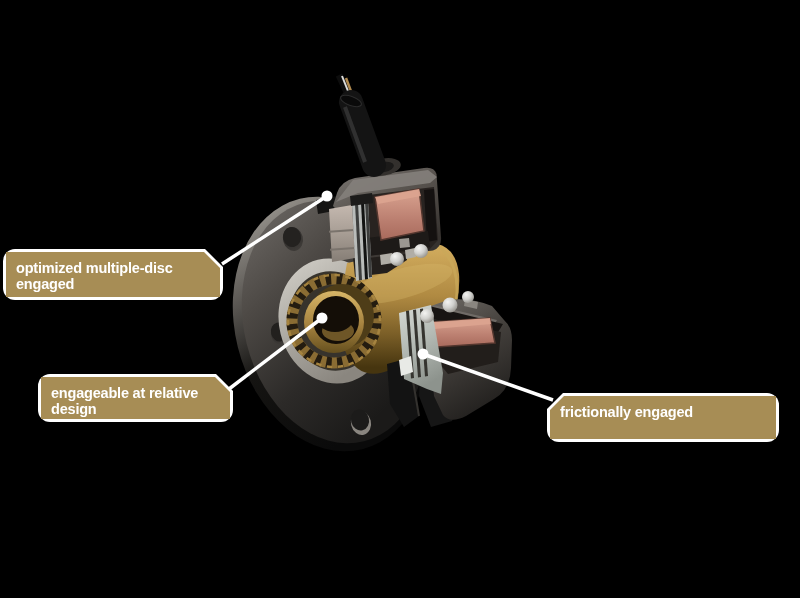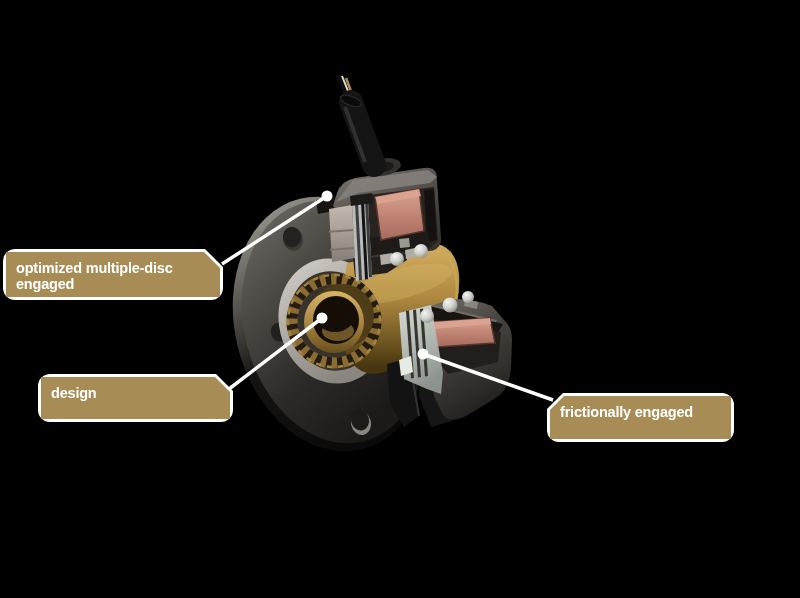--- a/index.html
+++ b/index.html
@@ -9,21 +9,21 @@
   .callout{position:absolute;background:#fff;border-radius:12px;}
   .callout-inner{position:absolute;inset:3px;background:#a78d55;padding:8px 0 0 10px;box-sizing:border-box;}
   .callout-line{font:700 14.5px/16px "Liberation Sans",sans-serif;color:#fff;
                 letter-spacing:-0.2px;white-space:nowrap;}
   .c1{left:3px;top:249px;width:220px;height:51px;
       clip-path:polygon(0 0,calc(100% - 18px) 0,100% 18px,100% 100%,0 100%);}
   .c1 .callout-inner{clip-path:polygon(0 0,calc(100% - 16px) 0,100% 16px,100% 100%,0 100%);}
   .c2{left:38px;top:374px;width:195px;height:48px;
       clip-path:polygon(0 0,calc(100% - 17px) 0,100% 17px,100% 100%,0 100%);}
   .c2 .callout-inner{clip-path:polygon(0 0,calc(100% - 15px) 0,100% 15px,100% 100%,0 100%);}
-  .c3{left:547px;top:393px;width:187px;height:49px;
+  .c3{left:547px;top:393px;width:232px;height:49px;
       clip-path:polygon(16px 0,100% 0,100% 100%,0 100%,0 16px);}
   .c3 .callout-inner{clip-path:polygon(14px 0,100% 0,100% 100%,0 100%,0 14px);}
 </style>
 </head>
 <body>
 
 <div class="stage">
 
 <svg width="800" height="598" viewBox="0 0 800 598">
   <defs>
@@ -227,20 +227,21 @@
 
 <div class="callout c1">
   <div class="callout-inner">
     <div class="callout-line">optimized multiple-disc</div>
     <div class="callout-line">engaged</div>
   </div>
 </div>
 
 <div class="callout c2">
   <div class="callout-inner">
+    <div class="callout-line">engageable at relative</div>
     <div class="callout-line">design</div>
   </div>
 </div>
 
 <div class="callout c3">
   <div class="callout-inner">
     <div class="callout-line">frictionally engaged</div>
   </div>
 </div>
 

